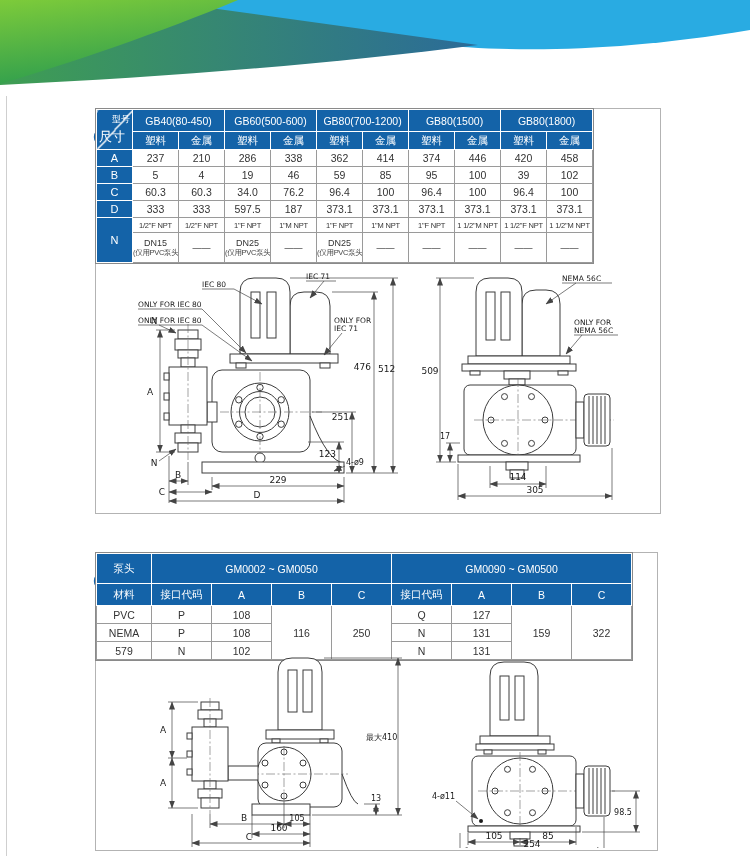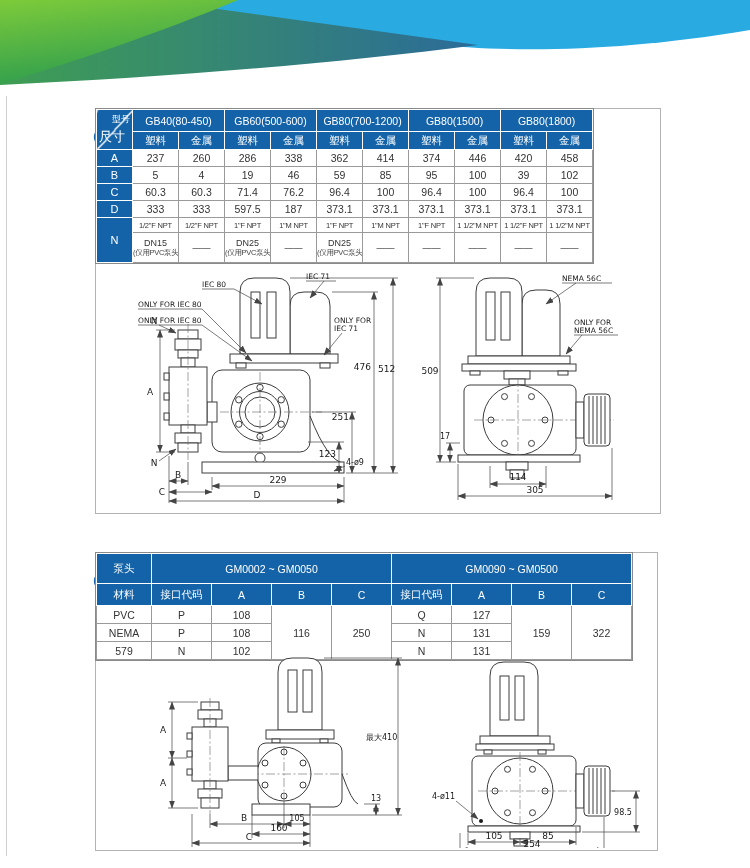--- a/index.html
+++ b/index.html
@@ -96,21 +96,21 @@
         <th class="blue">塑料</th>
         <th class="blue">金属</th>
         <th class="blue">塑料</th>
         <th class="blue">金属</th>
         <th class="blue">塑料</th>
         <th class="blue">金属</th>
       </tr>
       <tr style="height:17px">
         <th class="blue rowhead">A</th>
         <td class="cell">237</td>
-        <td class="cell">260</td>
+        <td class="cell">210</td>
         <td class="cell">286</td>
         <td class="cell">338</td>
         <td class="cell">362</td>
         <td class="cell">414</td>
         <td class="cell">374</td>
         <td class="cell">446</td>
         <td class="cell">420</td>
         <td class="cell">458</td>
       </tr>
       <tr style="height:17px">
@@ -123,21 +123,21 @@
         <td class="cell">85</td>
         <td class="cell">95</td>
         <td class="cell">100</td>
         <td class="cell">39</td>
         <td class="cell">102</td>
       </tr>
       <tr style="height:17px">
         <th class="blue rowhead">C</th>
         <td class="cell">60.3</td>
         <td class="cell">60.3</td>
-        <td class="cell">71.4</td>
+        <td class="cell">34.0</td>
         <td class="cell">76.2</td>
         <td class="cell">96.4</td>
         <td class="cell">100</td>
         <td class="cell">96.4</td>
         <td class="cell">100</td>
         <td class="cell">96.4</td>
         <td class="cell">100</td>
       </tr>
       <tr style="height:17px">
         <th class="blue rowhead">D</th>

